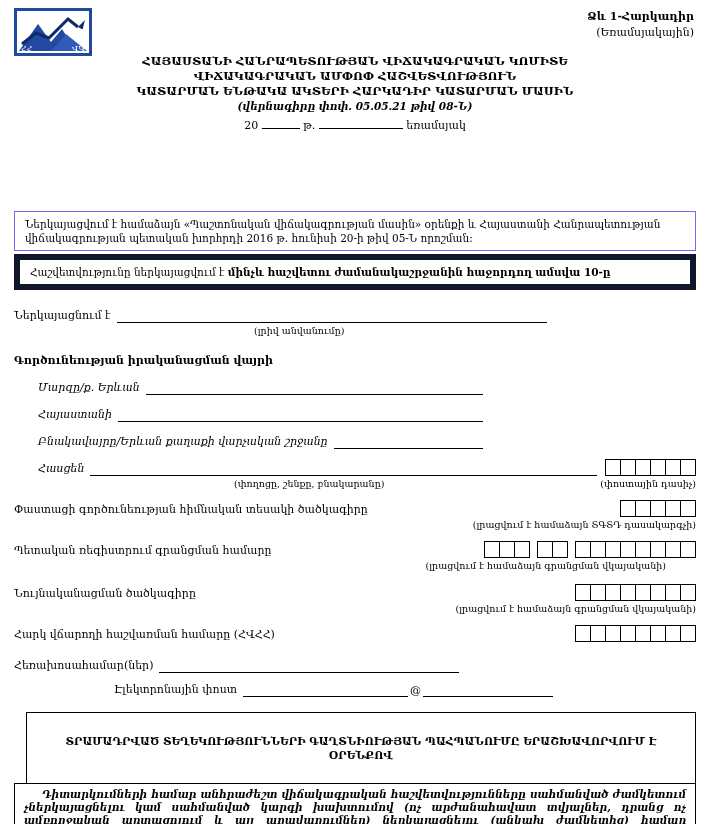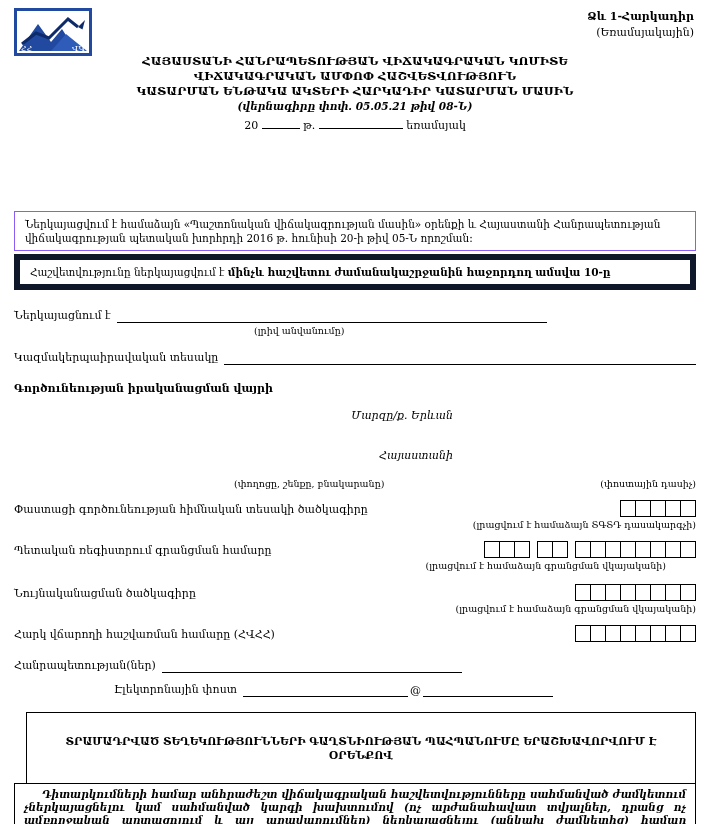--- a/index.html
+++ b/index.html
@@ -29,21 +29,21 @@
   .bold { font-weight:bold; }
 
   .formbody { margin-top:18px; font-size:11px; }
   .frow { display:flex; align-items:flex-end; }
   .flabel { white-space:nowrap; padding-right:6px; line-height:15px; }
   .fline { border-bottom:1px solid #000; height:13px; display:inline-block; }
   .flex1 { flex:1 1 auto; }
   .hint { font-size:9.5px; line-height:12px; white-space:nowrap; }
   .hintrow { display:flex; margin-top:2px; }
   .heading { font-weight:bold; margin-top:16px; line-height:15px; }
-  .ind { font-style:italic;flex-direction:column; }
+  .ind { margin-left:24px; font-style:italic; }
   .w445 { width:445px; }
 
   .boxes { display:inline-flex; align-items:flex-end; }
   .boxgroup { display:inline-flex; }
   .boxgroup + .boxgroup { margin-left:7px; }
   .cbox { width:16px; height:17px; border:1px solid #000; display:inline-block; background:#fff; }
   .cbox + .cbox { margin-left:-1px; }
 
   .foothead { border:1px solid #000; margin-top:15px; padding:21px 6px; text-align:center;
               font-weight:bold; font-size:10.5px; line-height:14px;margin-left:12px; }
@@ -98,38 +98,52 @@
   <div class="formbody">
 
     <div class="frow">
       <span class="flabel">Ներկայացնում է</span>
       <span class="fline" style="width:430px"></span>
     </div>
     <div class="hintrow" style="padding-left:240px">
       <span class="hint">(լրիվ անվանումը)</span>
     </div>
 
-    <div class="frow" style="margin-top:13px">
-      <span class="flabel">Կազմակերպաիրավական տեսակը</span>
-      <span class="fline flex1"></span>
-    </div>
 
     <div class="heading">Գործունեության իրականացման վայրի</div>
 
     <div class="frow ind w445" style="margin-top:12px">
       <span class="flabel">Մարզը/ք. Երևան</span>
       <span class="fline flex1"></span>
     </div>
 
     <div class="frow ind w445" style="margin-top:12px">
       <span class="flabel">Հայաստանի</span>
       <span class="fline flex1"></span>
     </div>
 
-
+    <div class="frow ind w445" style="margin-top:12px">
+      <span class="flabel">Բնակավայրը/Երևան քաղաքի վարչական շրջանը</span>
+      <span class="fline flex1"></span>
+    </div>
+
+    <div class="frow ind" style="margin-top:10px">
+      <span class="flabel">Հասցեն</span>
+      <span class="fline flex1"></span>
+      <span class="boxes" style="margin-left:8px">
+          <span class="boxgroup">
+            <span class="cbox"></span>
+            <span class="cbox"></span>
+            <span class="cbox"></span>
+            <span class="cbox"></span>
+            <span class="cbox"></span>
+            <span class="cbox"></span>
+          </span>
+        </span>
+    </div>
     <div class="hintrow">
       <span class="hint" style="margin-left:220px">(փողոցը, շենքը, բնակարանը)</span>
       <span class="hint" style="margin-left:auto">(փոստային դասիչ)</span>
     </div>
 
     <div class="frow" style="margin-top:10px">
       <span class="flabel">Փաստացի գործունեության հիմնական տեսակի ծածկագիրը</span>
       <span class="flex1"></span>
       <span class="boxes">
           <span class="boxgroup">
@@ -205,21 +219,21 @@
             <span class="cbox"></span>
             <span class="cbox"></span>
             <span class="cbox"></span>
             <span class="cbox"></span>
             <span class="cbox"></span>
           </span>
         </span>
     </div>
 
     <div class="frow" style="margin-top:16px">
-      <span class="flabel">Հանրապետության(ներ)</span>
+      <span class="flabel">Հեռախոսահամար(ներ)</span>
       <span class="fline" style="width:300px"></span>
     </div>
 
     <div class="frow" style="margin-top:9px; margin-left:100px">
       <span class="flabel">Էլեկտրոնային փոստ</span>
       <span class="fline" style="width:165px"></span>
       <span style="padding:0 2px">@</span>
       <span class="fline" style="width:130px"></span>
     </div>
 

